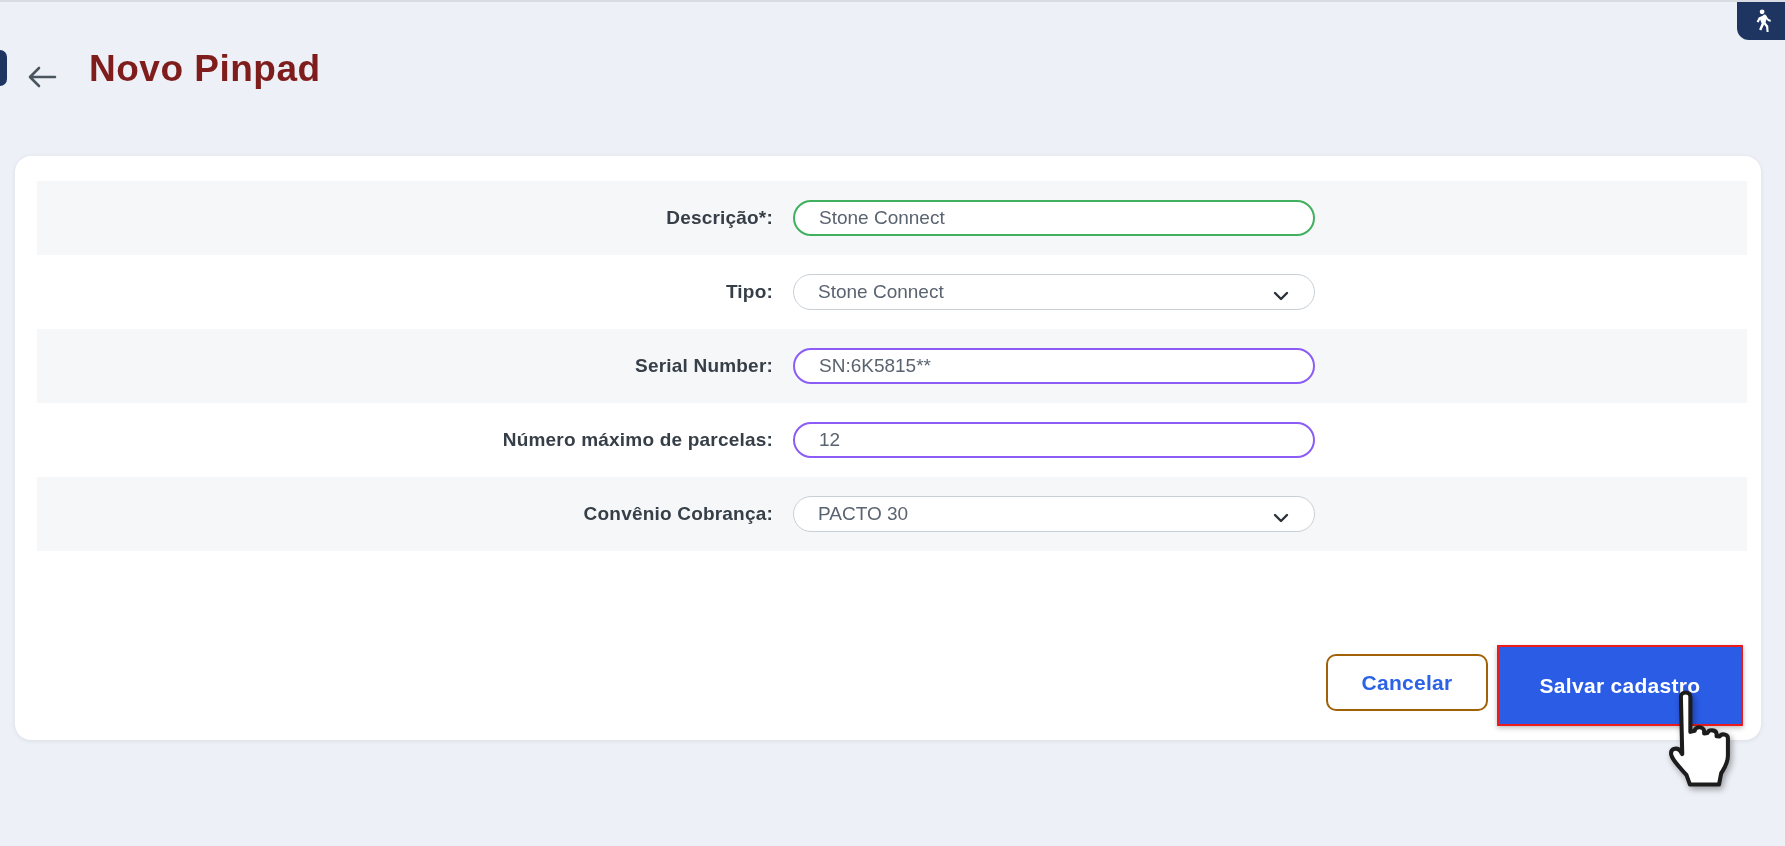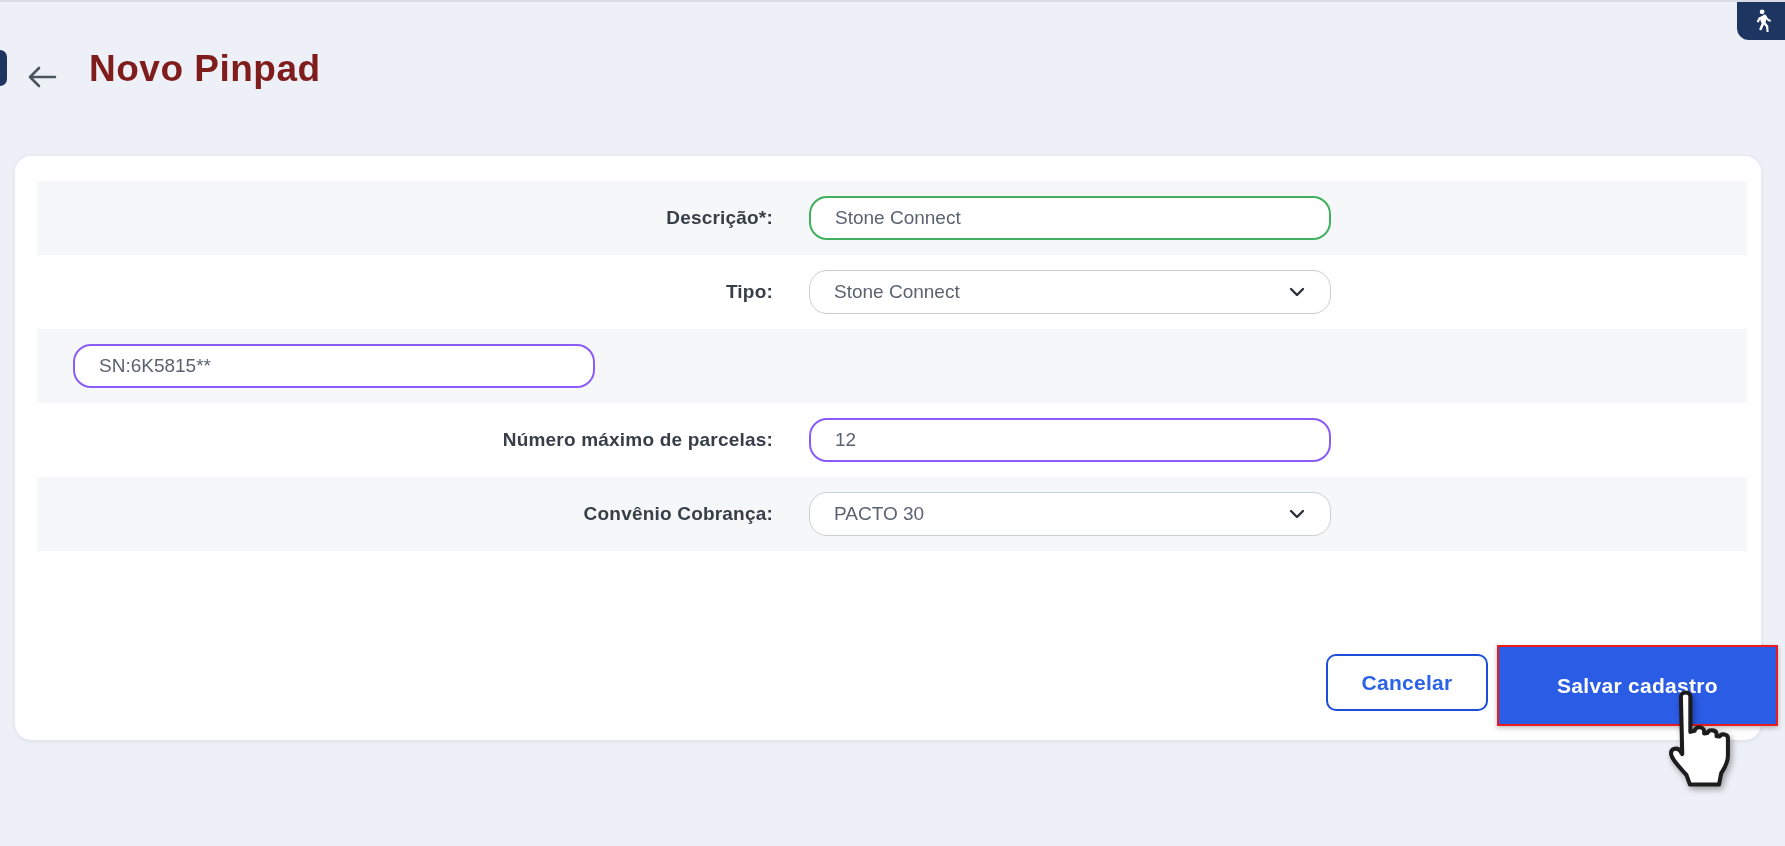--- a/index.html
+++ b/index.html
@@ -61,23 +61,23 @@
   .form-row:nth-child(odd) { background:#f5f7f9; }
   .form-label {
     width:736px;
     text-align:right;
     font-size:19px; font-weight:bold;
     color:#363e47;
     letter-spacing:.2px;
     flex:0 0 auto;
   }
   .control-wrap {
-    margin-left:36px;
+    margin-left:20px;
     position:relative;
-    width:522px; height:44px;
+    width:522px; height:36px;
     flex:0 0 auto;
   }
   .control {
     width:100%; height:100%;
     border-radius:18px;
     background:#fff;
     border:1px solid #c9cfd6;
     font-family:"Liberation Sans", sans-serif;
     font-size:19px; color:#5a6370;
     padding:0 40px 0 24px;
@@ -91,31 +91,31 @@
   .b-gray   { border:1px solid #c9cfd6; }
   .chevron {
     position:absolute; right:26px; top:15px;
     width:16px; height:14px; pointer-events:none;
   }
   
   .btn-cancel {
     position:absolute; left:1311px; top:498px;
     width:162px; height:57px;
     background:#fff;
-    border:2px solid #1d4ed8;
+    border:2px solid #a16207;
     border-radius:10px;
     color:#2b63e8;
     font-size:21px; font-weight:bold;
     font-family:"Liberation Sans", sans-serif;
     cursor:pointer;
     letter-spacing:.3px;
   }
   .highlight-frame {
     position:absolute; left:1482px; top:489px;
-    width:281px; height:81px;
+    width:246px; height:81px;
     background:#ec1c1c;
     padding:2px;
     box-shadow:0 2px 5px rgba(0,0,0,.25);
   }
   .btn-save {
     width:100%; height:100%;
     background:#2b5ce6;
     border:none;
     color:#ffffff;
     font-size:21px; font-weight:bold;
@@ -168,20 +168,21 @@
         <div class="control b-gray">
           <span>Stone Connect</span>
         </div>
         <svg class="chevron" viewBox="0 0 16 14">
           <path d="M2 4 L8 10 L14 4" stroke="#2b3138" stroke-width="2.4" fill="none" stroke-linecap="round" stroke-linejoin="round"></path>
         </svg>
       </div>
     </div>
 
     <div class="form-row">
+      <div class="form-label">Serial Number:</div>
       <div class="control-wrap">
         <input class="control b-blue" type="text" value="SN:6K5815**" style="">
       </div>
     </div>
 
     <div class="form-row">
       <div class="form-label">Número máximo de parcelas:</div>
       <div class="control-wrap">
         <input class="control b-blue" type="text" value="12" style="">
       </div>

